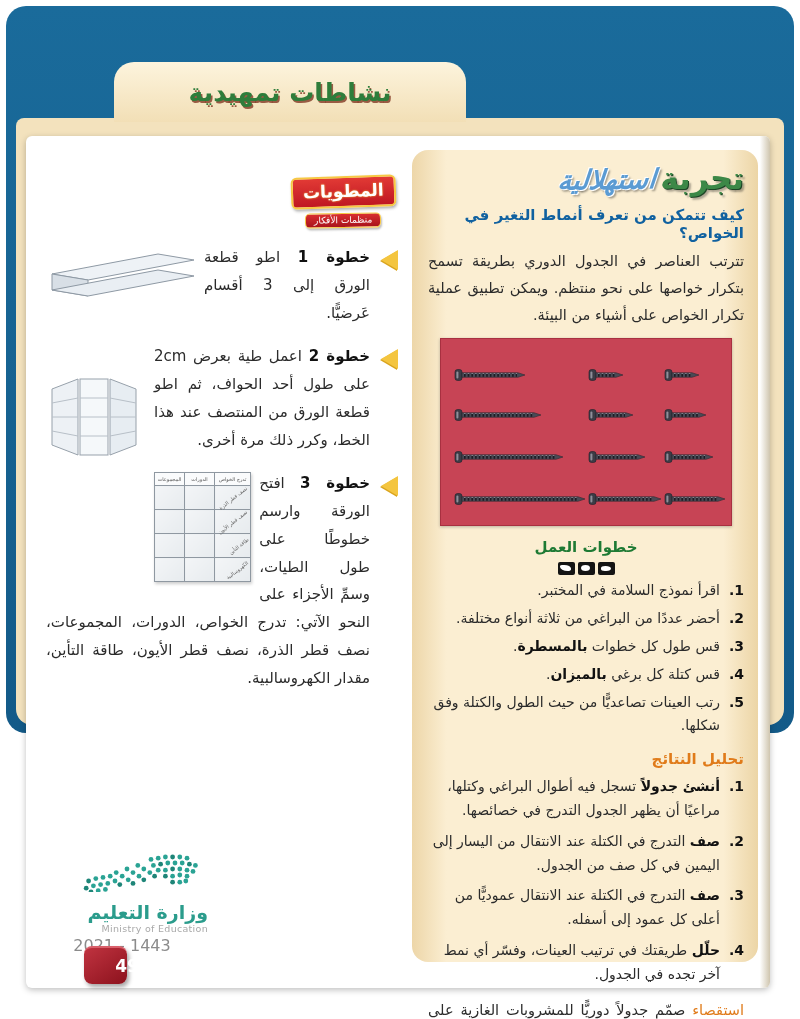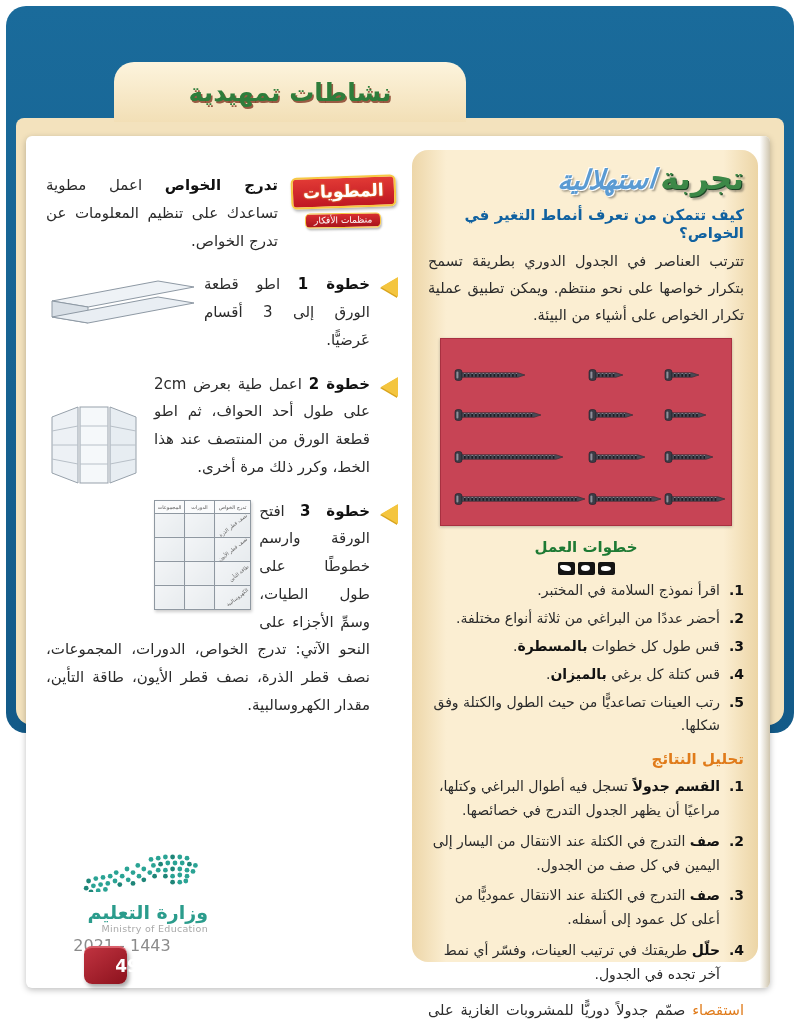--- a/index.html
+++ b/index.html
@@ -122,21 +122,20 @@
   <div class="sheet"></div>
   <div class="right-panel"></div>
 
   <div class="left-col" dir="rtl">
 
     <div class="intro-row">
       <div class="badge-wrap">
         <div class="badge-main">المطويات</div><br>
         <div class="badge-sub">منظمات الأفكار</div>
       </div>
-      <p class="body-text intro-p"><b>تدرج الخواص</b> <span>اعمل مطوية تساعدك على تنظيم المعلومات عن تدرج الخواص.</span></p>
     </div>
 
     <div class="step">
       <span class="tri"></span>
       <div class="fig">
         <svg width="150" height="62" viewBox="0 0 150 62">
           <polygon points="6,28 112,8 148,14 42,34" fill="#eef2f6" stroke="#8e99a4" stroke-width="1"></polygon>
           <polygon points="6,28 42,34 42,50 6,44" fill="#d8dfe6" stroke="#8e99a4" stroke-width="1"></polygon>
           <polygon points="6,44 112,24 148,30 42,50" fill="#e9eef3" stroke="#8e99a4" stroke-width="1"></polygon>
         </svg>
@@ -394,21 +393,21 @@
           <span class="num">5.</span>
           <span class="li-text"><span>رتب العينات تصاعديًّا من حيث الطول والكتلة وفق شكلها.</span><b></b><span></span></span>
         </li>
     </ol>
 
     <div class="sec-head orange-head">تحليل النتائج</div>
 
     <ol class="num-list analysis">
       <li>
           <span class="num">1.</span>
-          <span class="li-text"><b>القسم جدولاً</b><span> تسجل فيه أطوال البراغي وكتلها، مراعيًا أن يظهر الجدول التدرج في خصائصها.</span></span>
+          <span class="li-text"><b>أنشئ جدولاً</b><span> تسجل فيه أطوال البراغي وكتلها، مراعيًا أن يظهر الجدول التدرج في خصائصها.</span></span>
         </li>
       <li>
           <span class="num">2.</span>
           <span class="li-text"><b>صف</b><span> التدرج في الكتلة عند الانتقال من اليسار إلى اليمين في كل صف من الجدول.</span></span>
         </li>
       <li>
           <span class="num">3.</span>
           <span class="li-text"><b>صف</b><span> التدرج في الكتلة عند الانتقال عموديًّا من أعلى كل عمود إلى أسفله.</span></span>
         </li>
       <li>

